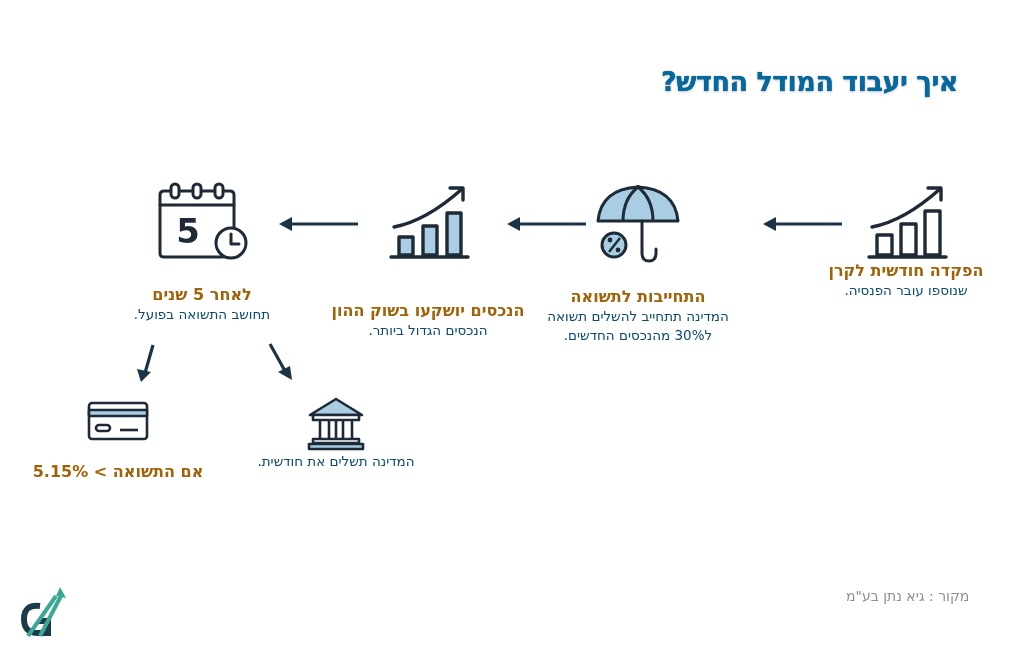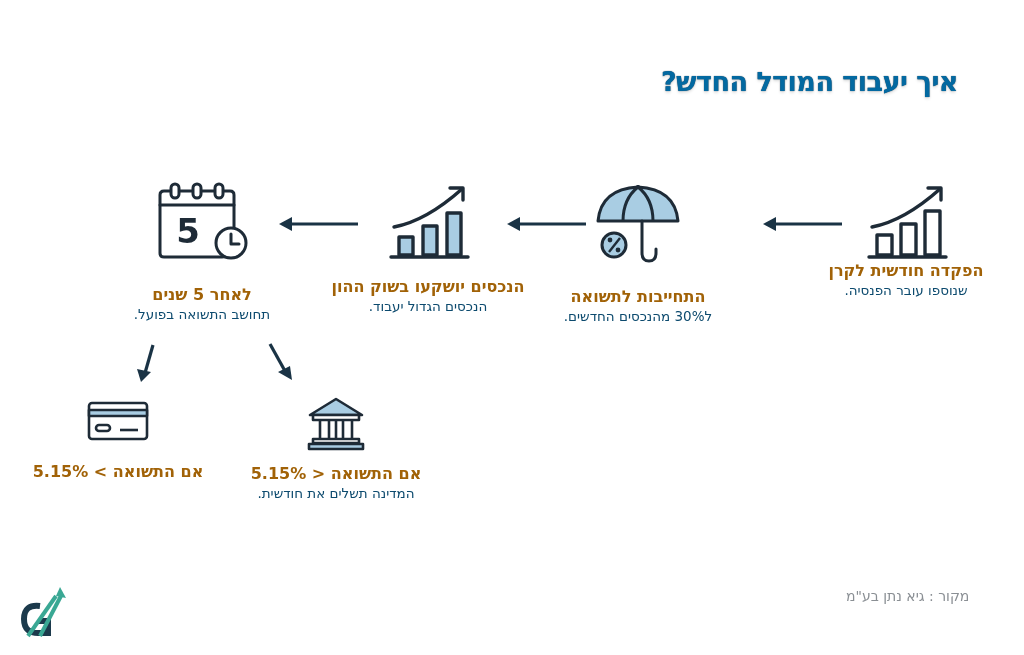--- a/index.html
+++ b/index.html
@@ -51,41 +51,42 @@
     <path d="M45 4 Q30 16 30 38" fill="none" stroke="#1e2b37" stroke-width="3"></path>
     <path d="M45 4 Q60 16 60 38" fill="none" stroke="#1e2b37" stroke-width="3"></path>
     <line x1="45" y1="2" x2="45" y2="5" stroke="#1e2b37" stroke-width="3"></line>
     <path d="M49 38 L49 70 Q49 78 56 78 Q63 78 63 70 L63 66" fill="none" stroke="#1e2b37" stroke-width="3" stroke-linecap="round"></path>
     <circle cx="21" cy="62" r="12" fill="#a9cde3" stroke="#1e2b37" stroke-width="3"></circle>
     <line x1="16" y1="69" x2="27" y2="55" stroke="#1e2b37" stroke-width="2.4"></line>
     <circle cx="17" cy="57" r="2.4" fill="#1e2b37"></circle>
     <circle cx="25" cy="67" r="2.4" fill="#1e2b37"></circle>
   </svg>
   <div class="heading" style="margin-top:20px;">התחייבות לתשואה</div>
+  <div class="desc">המדינה תתחייב להשלים תשואה</div>
   <div class="desc">ל30% מהנכסים החדשים.</div>
 </div>
 
 <svg class="arrow" style="left:506px; top:215px;" width="82" height="18" viewBox="0 0 82 18">
   <line x1="12" y1="9" x2="80" y2="9" stroke="#1a3345" stroke-width="3.2"></line>
   <polygon points="1,9 14,2 14,16" fill="#1a3345"></polygon>
 </svg>
 
 <div class="step" style="left:318px; top:183px; width:220px;">
   <svg class="icon" width="84" height="78" viewBox="0 0 84 78">
     <g stroke="#1e2b37" stroke-width="3.4" stroke-linecap="round" stroke-linejoin="round">
       <path d="M8 44 Q40 38 76 6" fill="none"></path>
       <path d="M64 5 L77 5 L77 17" fill="none"></path>
       <rect x="13" y="54" width="14" height="18" fill="#a9cde3"></rect>
       <rect x="37" y="43" width="14" height="29" fill="#a9cde3"></rect>
       <rect x="61" y="30" width="14" height="42" fill="#a9cde3"></rect>
       <line x1="5" y1="74" x2="82" y2="74"></line>
     </g>
   </svg>
-  <div class="heading" style="margin-top:16px;">הנכסים יושקעו בשוק ההון</div>
-  <div class="desc">הנכסים הגדול יעבוד.</div>
+  <div class="heading" style="margin-top:40px;">הנכסים יושקעו בשוק ההון</div>
+  <div class="desc">הנכסים הגדול ביותר.</div>
 </div>
 
 <svg class="arrow" style="left:278px; top:215px;" width="82" height="18" viewBox="0 0 82 18">
   <line x1="12" y1="9" x2="80" y2="9" stroke="#1a3345" stroke-width="3.2"></line>
   <polygon points="1,9 14,2 14,16" fill="#1a3345"></polygon>
 </svg>
 
 <div class="step" style="left:112px; top:181px; width:180px;">
   <svg class="icon" width="96" height="84" viewBox="0 0 96 84">
     <g fill="none" stroke="#1e2b37" stroke-width="3" stroke-linejoin="round" stroke-linecap="round">
@@ -119,21 +120,20 @@
       <rect x="6" y="19" width="46" height="5" fill="#fff"></rect>
       <line x1="13" y1="25" x2="13" y2="42"></line>
       <line x1="22" y1="25" x2="22" y2="42"></line>
       <line x1="29" y1="25" x2="29" y2="42"></line>
       <line x1="36" y1="25" x2="36" y2="42"></line>
       <line x1="45" y1="25" x2="45" y2="42"></line>
       <rect x="6" y="43" width="46" height="4" fill="#fff"></rect>
       <rect x="2" y="48" width="54" height="5" fill="#a9cde3"></rect>
     </g>
   </svg>
-  <div class="heading" style="margin-top:12px;">אם התשואה &lt; 5.15%</div>
   <div class="desc">המדינה תשלים את חודשית.</div>
 </div>
 
 <div class="step" style="left:20px; top:400px; width:196px;">
   <svg class="icon" width="64" height="44" viewBox="0 0 64 44">
     <g stroke="#1e2b37" stroke-width="2.6" stroke-linejoin="round">
       <rect x="3" y="3" width="58" height="36" rx="3" fill="#fff"></rect>
       <rect x="3" y="10" width="58" height="6" fill="#a9cde3"></rect>
       <rect x="10" y="25" width="14" height="6" rx="3" fill="none"></rect>
       <line x1="34" y1="30" x2="52" y2="30"></line>

